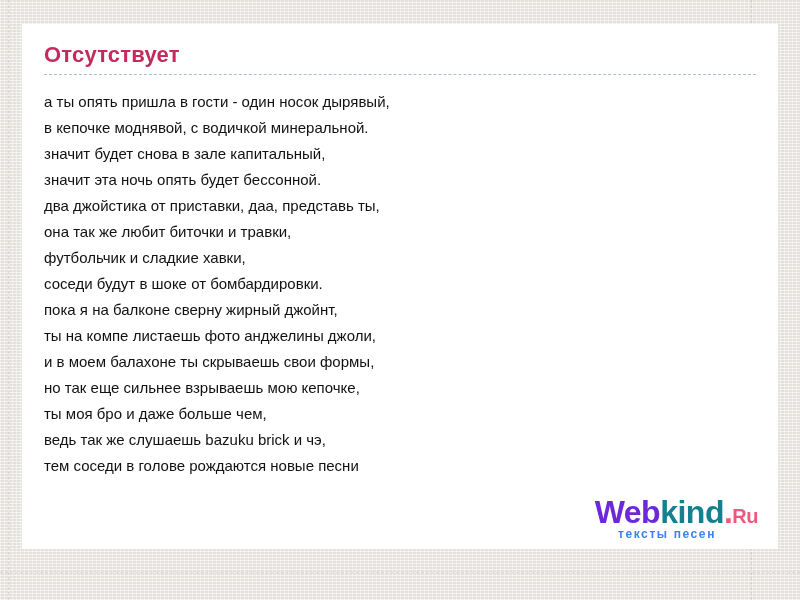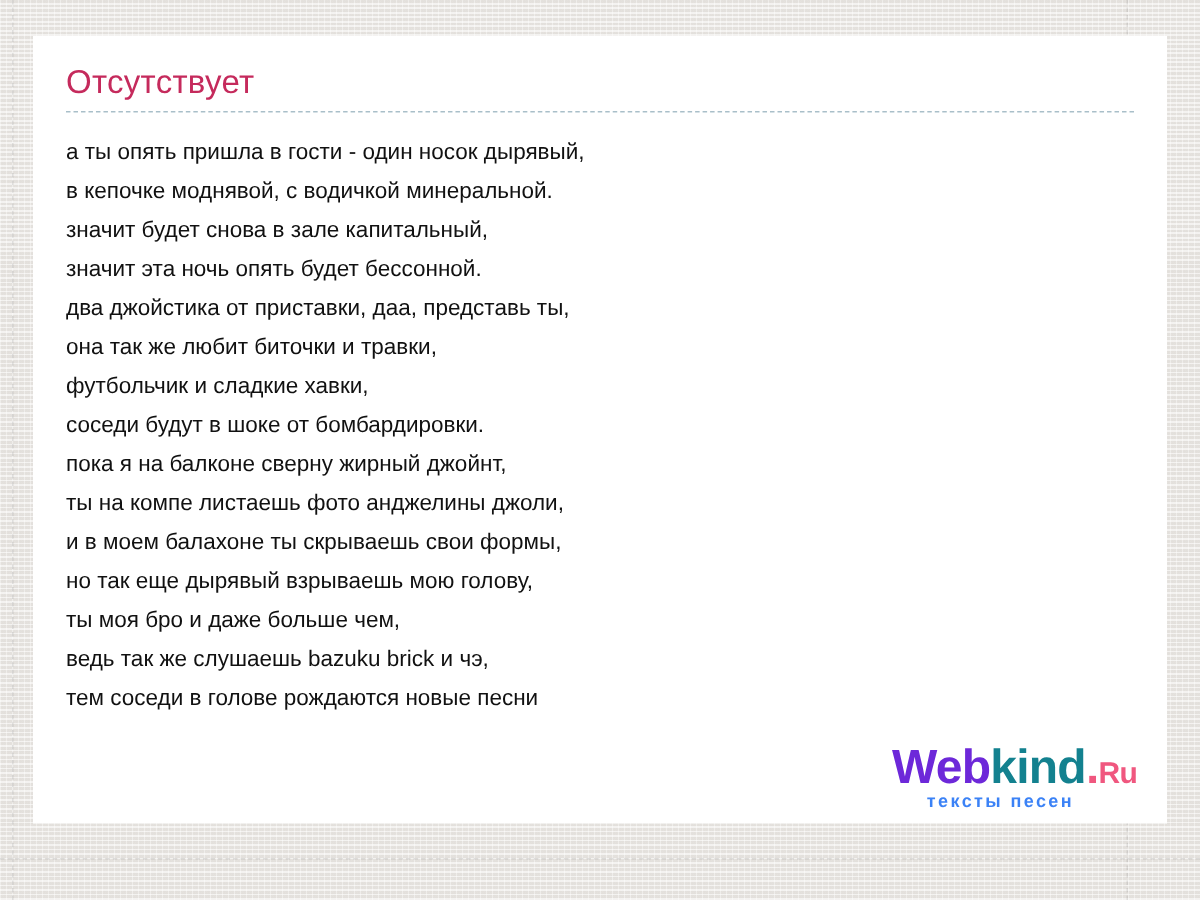--- a/index.html
+++ b/index.html
@@ -72,21 +72,21 @@
     box-sizing: border-box;
   }
 
   .song-header {
     padding: 18px 0 0 22px;
   }
 
   .song-title {
     color: #c52a5c;
     font-size: 22px;
-    font-weight: normal;
+    font-weight: bold;
     line-height: 26px;
     margin: 0;
     letter-spacing: 0.2px;
   }
 
   .song-artist-line {
     font-size: 13.5px;
     color: #2e2e2e;
     line-height: 18px;
     margin: 4px 0 0 0;
@@ -169,21 +169,21 @@
       <li>в кепочке моднявой, с водичкой минеральной.</li>
       <li>значит будет снова в зале капитальный,</li>
       <li>значит эта ночь опять будет бессонной.</li>
       <li>два джойстика от приставки, даа, представь ты,</li>
       <li>она так же любит биточки и травки,</li>
       <li>футбольчик и сладкие хавки,</li>
       <li>соседи будут в шоке от бомбардировки.</li>
       <li>пока я на балконе сверну жирный джойнт,</li>
       <li>ты на компе листаешь фото анджелины джоли,</li>
       <li>и в моем балахоне ты скрываешь свои формы,</li>
-      <li>но так еще дырявый взрываешь мою голову,</li>
+      <li>но так еще сильнее взрываешь мою кепочке,</li>
       <li>ты моя бро и даже больше чем,</li>
       <li>ведь так же слушаешь bazuku brick и чэ,</li>
       <li>тем соседи в голове рождаются новые песни</li>
     </ul>
 
   <div class="site-logo">
     <div class="logo-wordmark"><span class="logo-web">Web</span><span class="logo-kind">kind</span><span class="logo-dot">.</span><span class="logo-ru">Ru</span></div>
     <div class="logo-tagline">тексты песен</div>
   </div>
 

